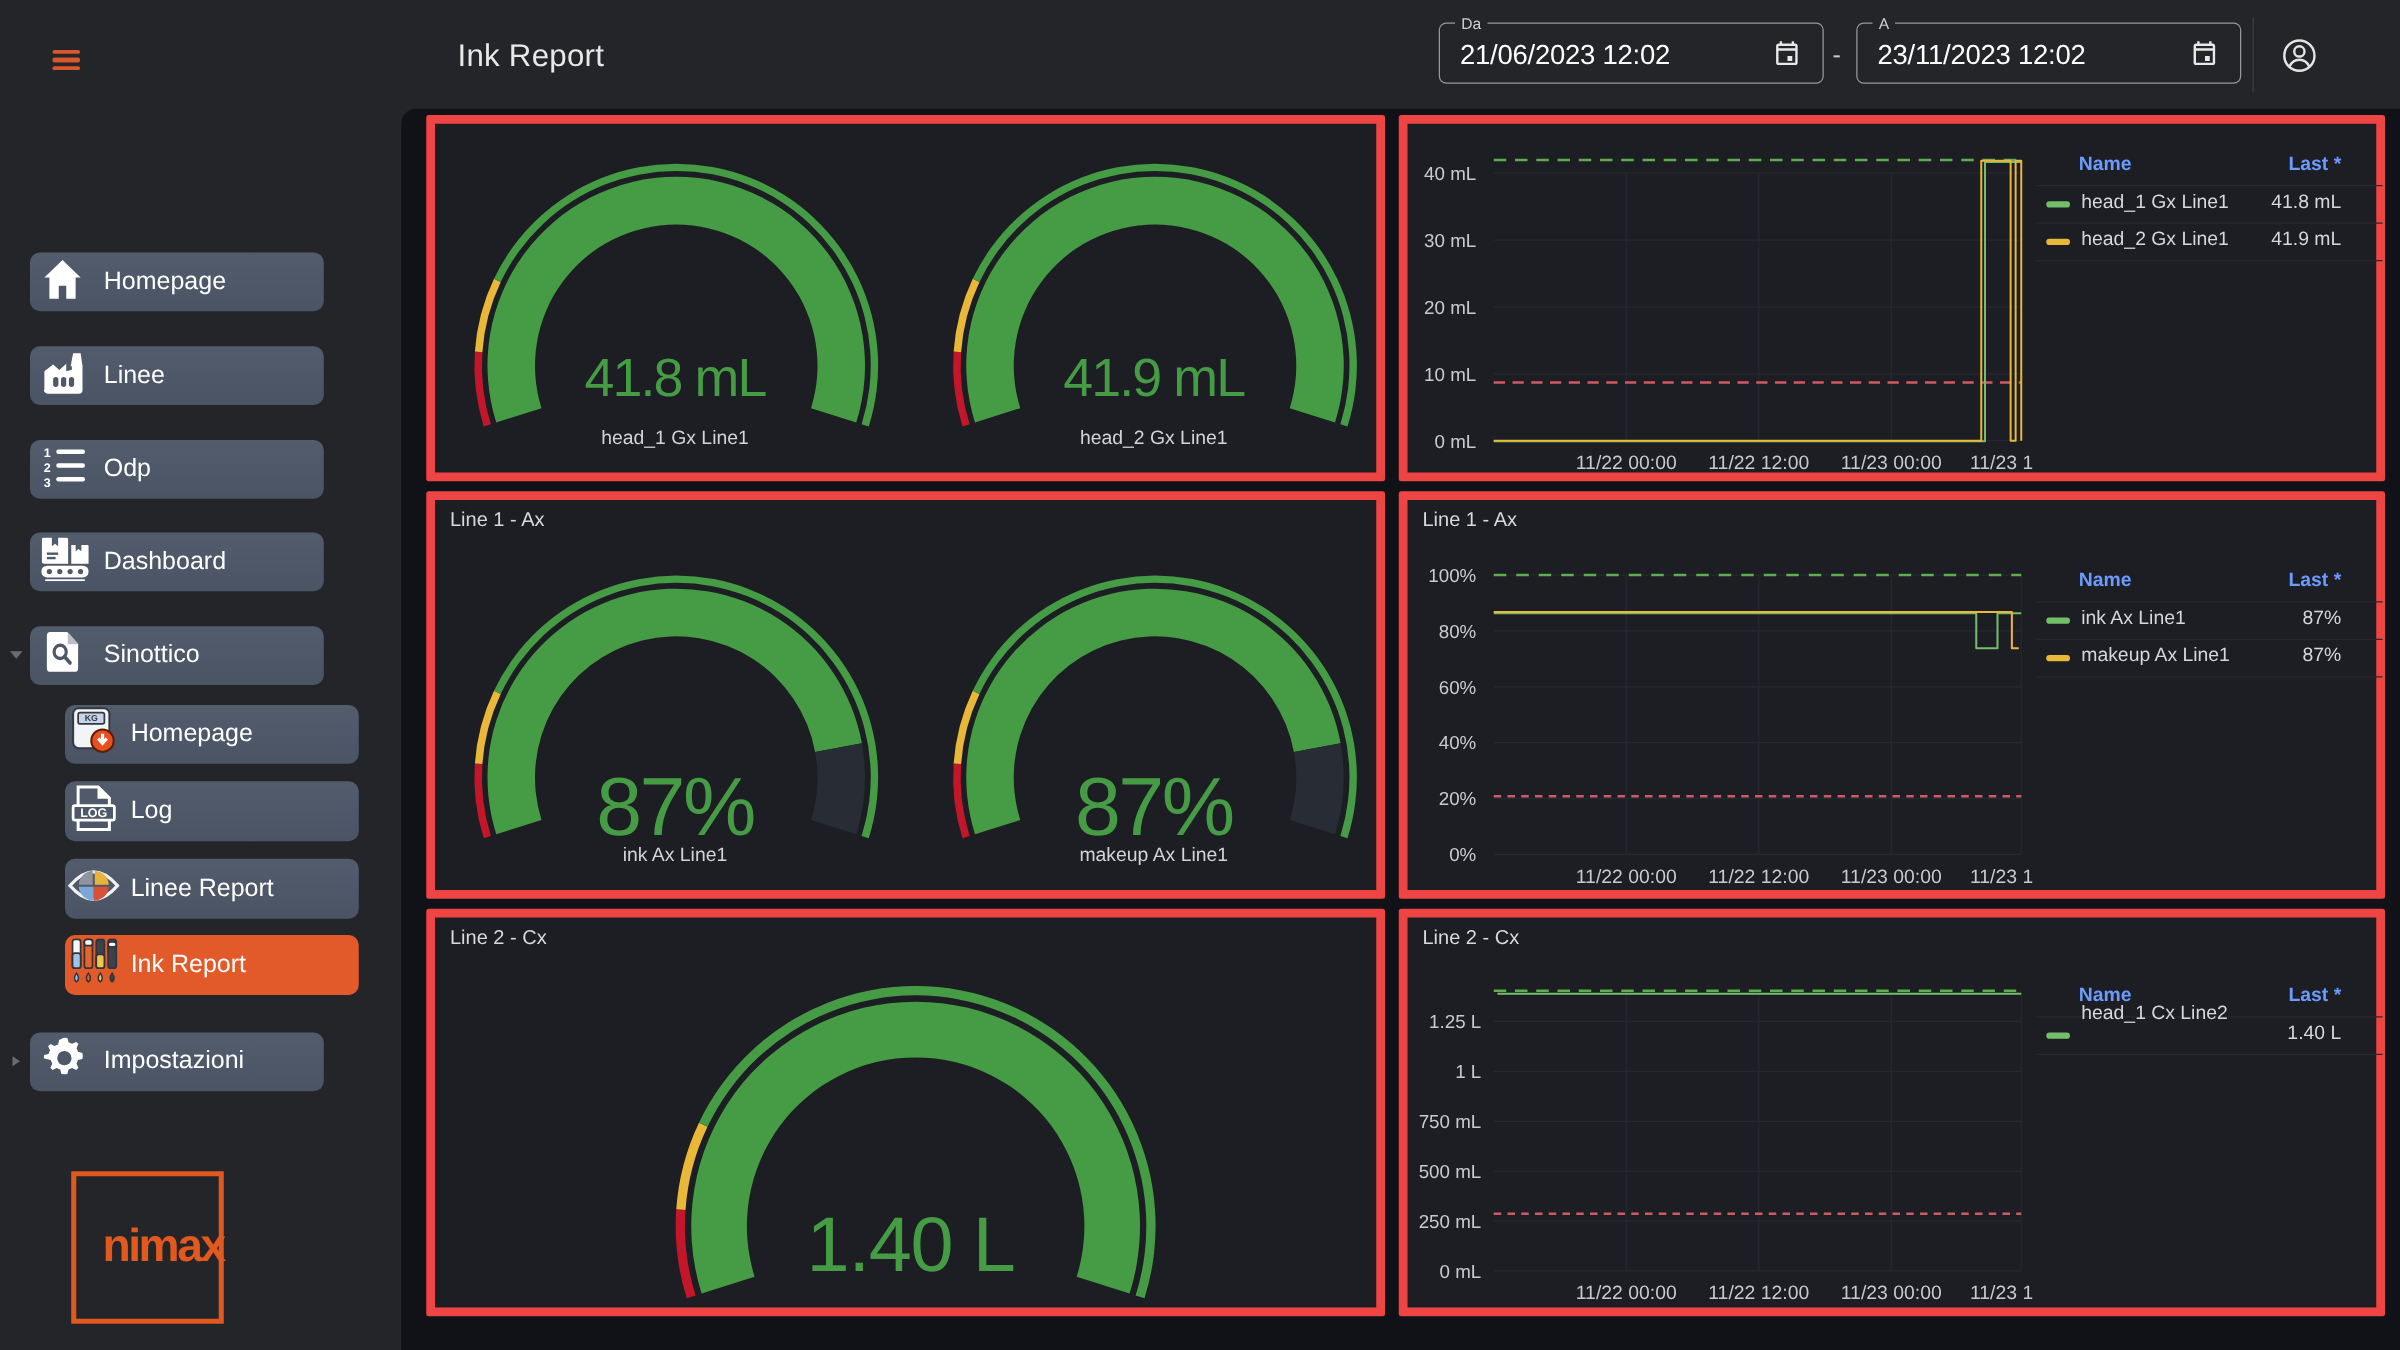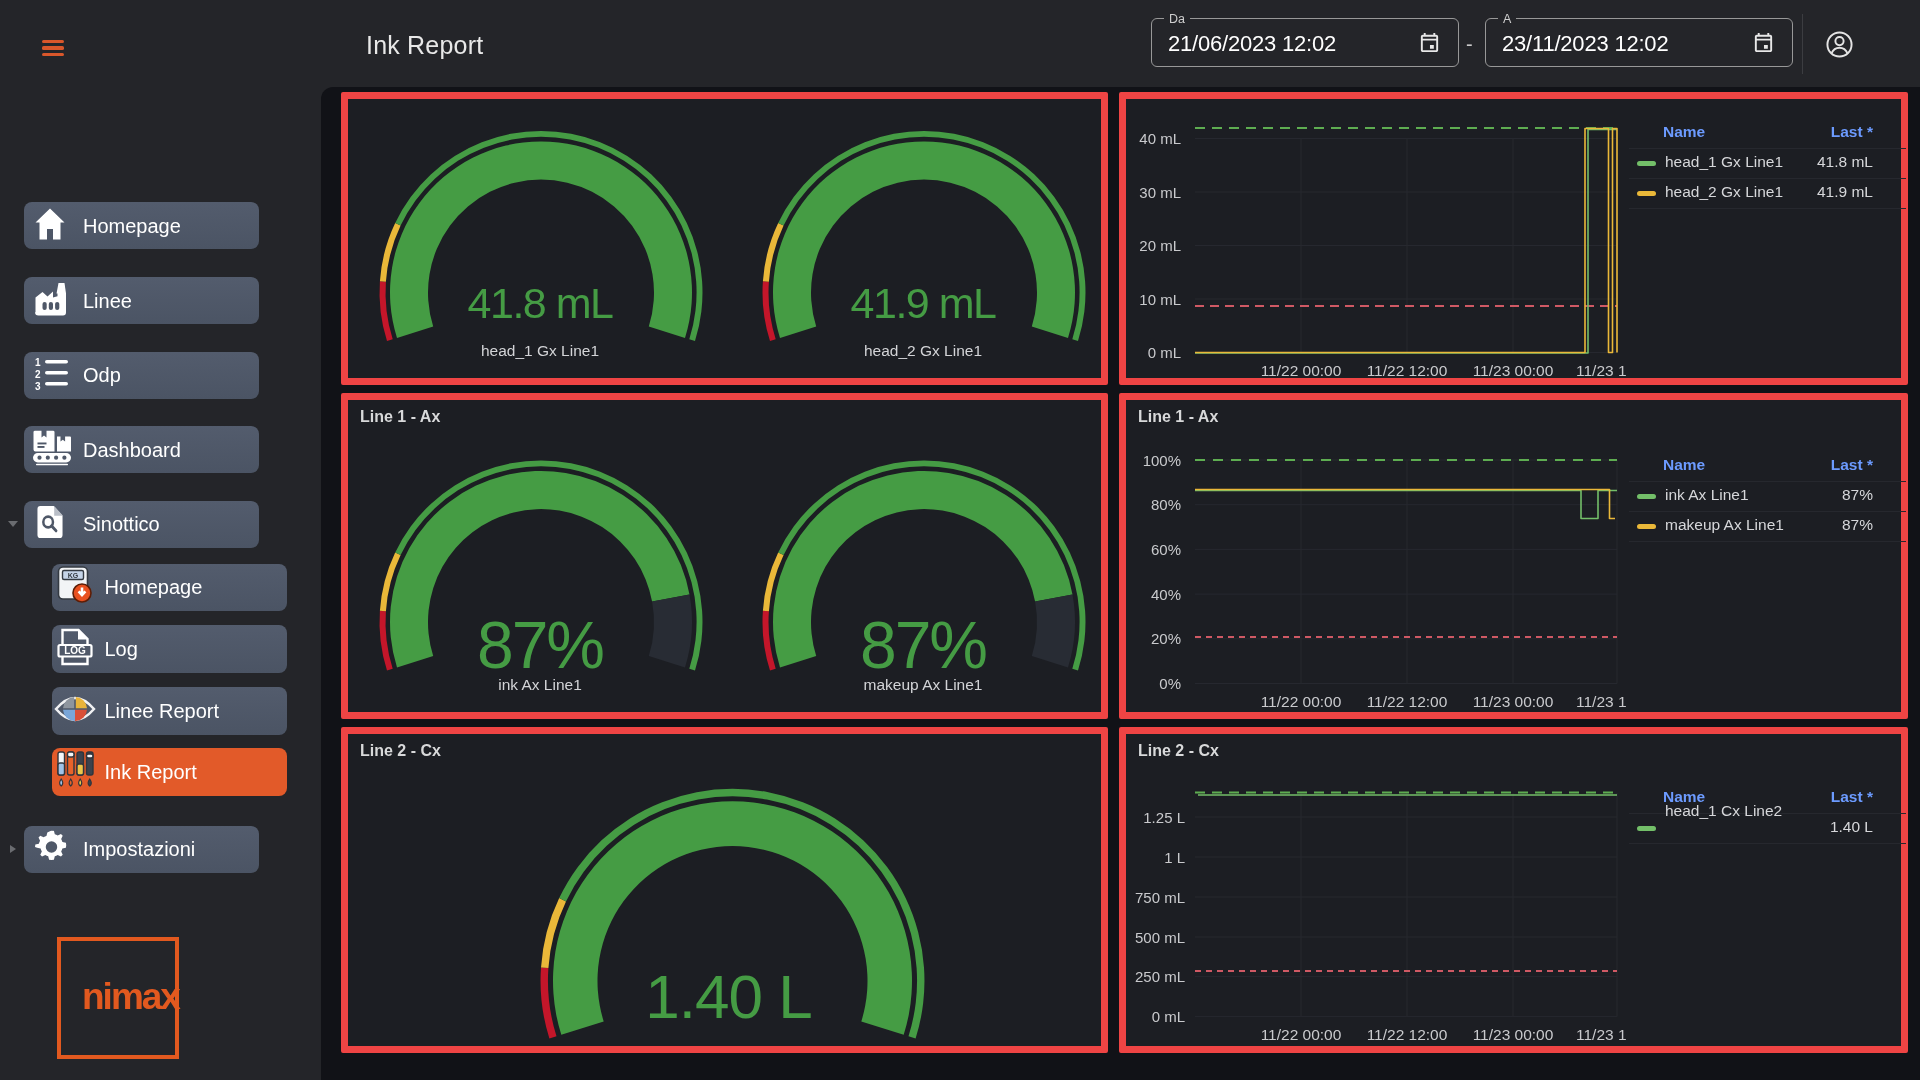--- a/index.html
+++ b/index.html
@@ -3,21 +3,21 @@
 *{margin:0;padding:0;box-sizing:border-box}
 html,body{width:1920px;height:1080px;background:#242529;font-family:"Liberation Sans",sans-serif;overflow:hidden}
 svg text{font-family:"Liberation Sans",sans-serif}
 .abs{position:absolute}
 .btn{position:absolute;left:24px;width:235px;height:47px;border-radius:8px;background:linear-gradient(180deg,#535c6d 0%,#4b5464 100%)}
 .btn .lbl{position:absolute;left:59px;top:50%;transform:translateY(-50%);color:#fff;font-size:20px;font-weight:500}
 .btn .ico{position:absolute;top:50%;transform:translateY(-50%)}
 .sub{left:51.5px;width:235px;height:47.5px}
 .sub .lbl{left:53px}
 .panel{position:absolute;background:#1c1e23;border:7px solid #ef4444;border-radius:2px}
-.ptitle{position:absolute;left:12px;top:8px;font-size:16px;font-weight:700;color:#d8d9da}
+.ptitle{position:absolute;left:12px;top:8px;font-size:16px;font-weight:400;color:#d8d9da}
 .gval{position:absolute;text-align:center;color:#459c44;font-weight:500;letter-spacing:-1px}
 .glab{position:absolute;text-align:center;color:#d3d4d7;font-size:15.5px}
 </style></head><body>
 <div class="abs" style="left:41.5px;top:40.2px;width:22.5px;height:3.2px;border-radius:1.6px;background:#d9572b"></div>
 <div class="abs" style="left:41.5px;top:46.4px;width:22.5px;height:3.2px;border-radius:1.6px;background:#d9572b"></div>
 <div class="abs" style="left:41.5px;top:52.6px;width:22.5px;height:3.2px;border-radius:1.6px;background:#d9572b"></div>
 <div class="abs" style="left:366px;top:31px;font-size:25px;color:#e8e8e8;letter-spacing:0.2px">Ink Report</div>
 <div class="abs" style="left:1151px;top:18.3px;width:307.7px;height:48.7px;border:1px solid #989898;border-radius:6px"></div>
 <div class="abs" style="left:1164px;top:12px;padding:0 5px;background:#242529;font-size:12.5px;color:#cfcfcf">Da</div>
 <div class="abs" style="left:1168px;top:31px;font-size:22px;color:#fff;letter-spacing:-0.2px">21/06/2023 12:02</div>

